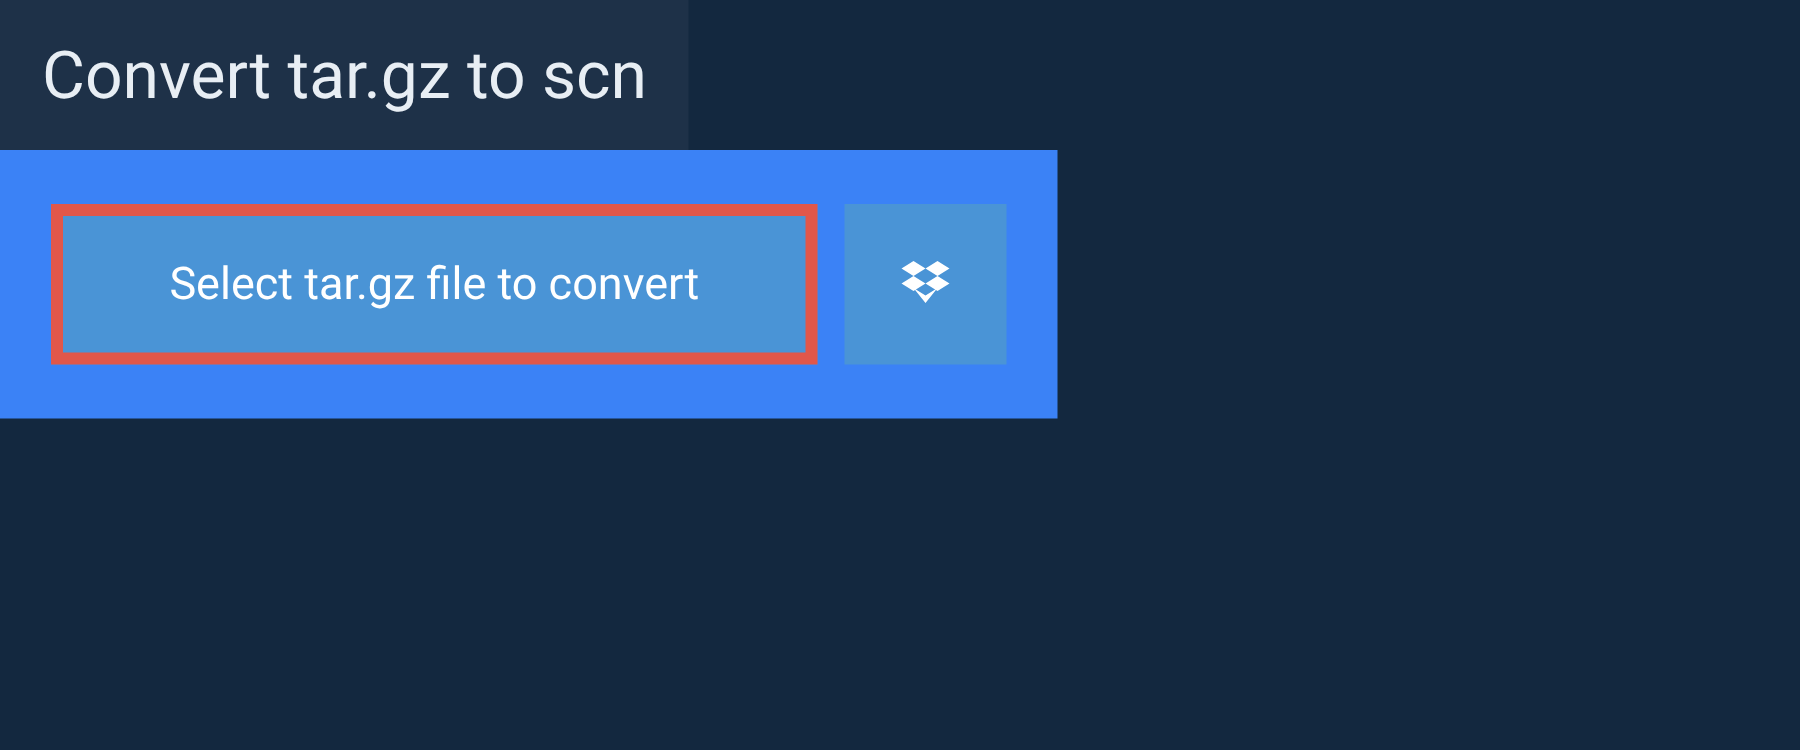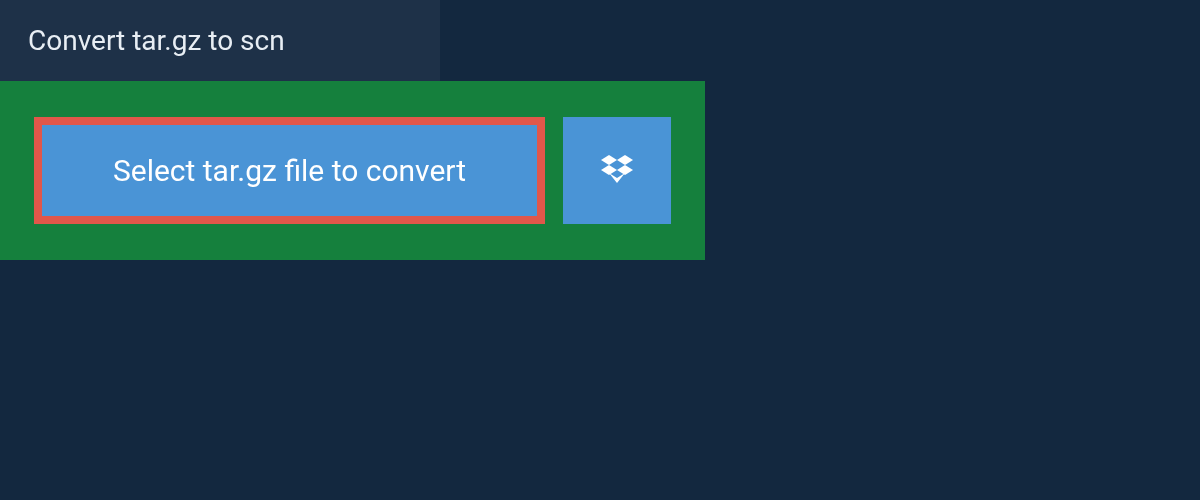--- a/index.html
+++ b/index.html
@@ -15,25 +15,25 @@
       overflow: hidden;
     }
     .header-tab {
       background-color: #1e3148;
       padding: 24px 28px;
       display: inline-block;
       min-width: 440px;
     }
     .header-title {
       color: #e8eef4;
-      font-size: 28px;
+      font-size: 44px;
       font-weight: 400;
     }
     .upload-panel {
-      background-color: #15803d;
+      background-color: #3b82f6;
       padding: 36px 34px;
       display: flex;
       gap: 18px;
       align-items: stretch;
       width: 705px;
     }
     .select-file-button {
       background-color: #4a94d6;
       border: 8px solid #e1574a;
       color: #ffffff;

